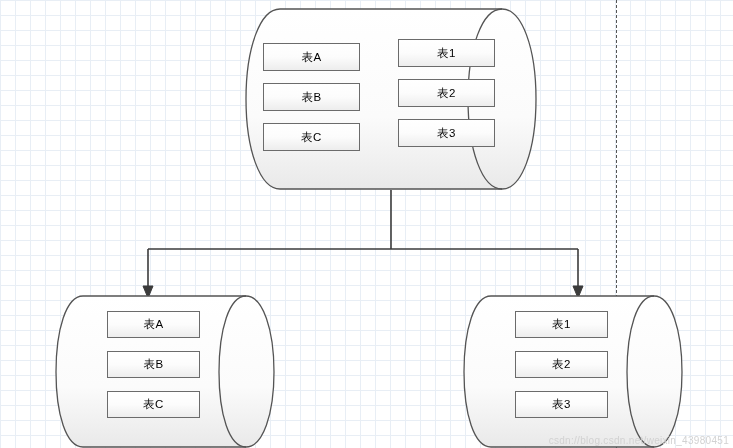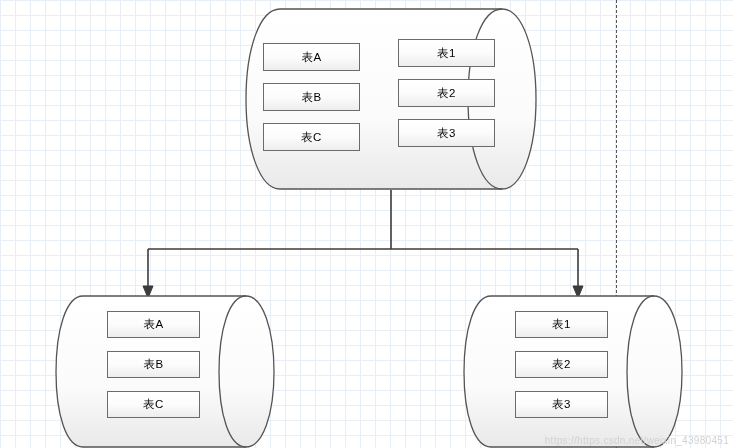--- a/index.html
+++ b/index.html
@@ -132,15 +132,15 @@
         </linearGradient>
       </defs>
       <path d="M33,1 L196,1 C213,1 224,35 224,77 C224,119 213,152 196,152 L33,152 C16,152 6,119 6,77 C6,35 16,1 33,1 Z" fill="url(#gradR)" stroke="#545454" stroke-width="1.3"></path>
       <path d="M196,1 C179,1 169,35 169,77 C169,119 179,152 196,152" fill="none" stroke="#545454" stroke-width="1.3"></path>
     </svg>
     <div class="tablebox" style="left:57px;top:16px;width:93px;height:27px;">表1</div>
     <div class="tablebox" style="left:57px;top:56px;width:93px;height:27px;">表2</div>
     <div class="tablebox" style="left:57px;top:96px;width:93px;height:27px;">表3</div>
   </div>
 
-  <div class="watermark">https://https.csdn.net/weixin_43980451</div>
+  <div class="watermark">csdn://blog.csdn.net/weixin_43980451</div>
 
 </div>
 
 </body></html>

